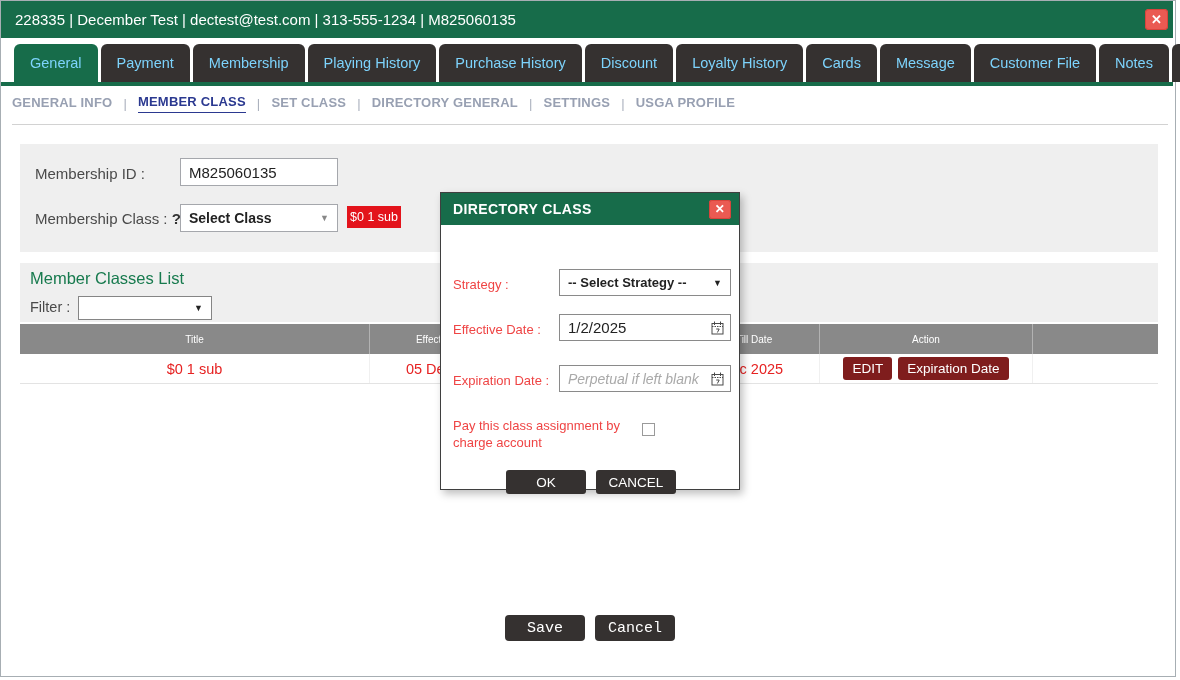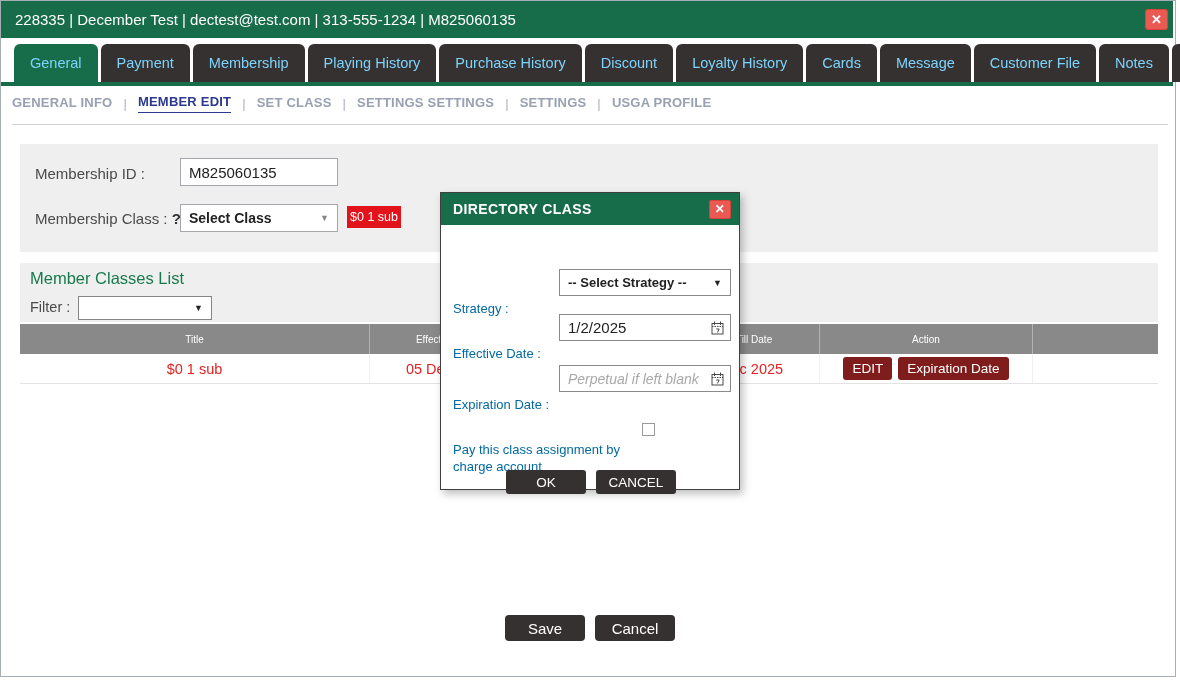--- a/index.html
+++ b/index.html
@@ -85,39 +85,39 @@
   .btn-dark {
     background: #7f1d1d; color: #fff; border: none; border-radius: 3px;
     font-size: 13.5px; font-family: "Liberation Sans", sans-serif;
     padding: 4px 9px; cursor: pointer; white-space: nowrap;
   }
   .row-actions { display: flex; gap: 6px; justify-content: center; align-items: center; width: 100%; }
   
   .btn-main {
     position: absolute; width: 80px; height: 26px; background: #353130; color: #fff;
     border: none; border-radius: 4px; font-size: 15px; cursor: pointer;
-    font-family: Liberation Sans, sans-serif;
+    font-family: Liberation Mono, monospace;
   }
   
   .modal {
     position: absolute; left: 440px; top: 192px; width: 300px; height: 298px;
     background: #fff; border: 1px solid #3f3f3f; box-shadow: 3px 4px 8px rgba(0,0,0,.25);
     z-index: 10;
   }
   .modal-header {
     height: 32px; background: #176C4A; color: #fff; display: flex; align-items: center;
     padding: 0 8px 0 12px; font-size: 14px; font-weight: bold; letter-spacing: .4px;
   }
   .modal-close {
     margin-left: auto; width: 22px; height: 19px; background: #EA5A52; border-radius: 3px;
     color: #fff; text-align: center; line-height: 19px; font-size: 12px; font-weight: bold;
     cursor: pointer; box-shadow: 0 0 0 1px #d8443c inset;
   }
   .modal-body { position: relative; width: 100%; height: 266px; }
-  .m-lbl { position: absolute; left: 12px; font-size: 13px; color: #0369a1; white-space: nowrap; margin-top: 24px; }
+  .m-lbl { position: absolute; left: 12px; font-size: 13px; color: #ef4444; white-space: nowrap; }
   .m-ddl { position: absolute; left: 118px; width: 172px; height: 27px; border: 1px solid #8a8a8a;
            background: #fff; font-size: 13px; font-weight: bold; color: #222; display: flex;
            align-items: center; padding-left: 8px; cursor: pointer; }
   .m-txt { position: absolute; left: 118px; width: 172px; height: 27px; border: 1px solid #8a8a8a;
            background: #fff; font-size: 15px; color: #222; padding: 0 24px 0 8px;
            font-family: "Liberation Sans", sans-serif; }
   .m-txt::placeholder { font-style: italic; color: #a9a9a9; font-size: 14px; }
   .cal { position: absolute; cursor: pointer; line-height: 0; }
   .chk {
     position: absolute; left: 201px; top: 198px; width: 13px; height: 13px;
@@ -153,25 +153,25 @@
   <div class="tab">Customer File</div>
   <div class="tab">Notes</div>
   <div class="tab">Addresses</div>
   <div class="tab">Emails</div>
 </div>
 <div class="tab-strip"></div>
 
 <div class="subnav">
   <span class="subnav-item">GENERAL INFO</span>
   <span class="subnav-sep">|</span>
-  <span class="subnav-item active">MEMBER EDIT</span>
+  <span class="subnav-item active">MEMBER CLASS</span>
   <span class="subnav-sep">|</span>
   <span class="subnav-item">SET CLASS</span>
   <span class="subnav-sep">|</span>
-  <span class="subnav-item">SETTINGS SETTINGS</span>
+  <span class="subnav-item">DIRECTORY GENERAL</span>
   <span class="subnav-sep">|</span>
   <span class="subnav-item">SETTINGS</span>
   <span class="subnav-sep">|</span>
   <span class="subnav-item">USGA PROFILE</span>
 </div>
 <div class="hr1"></div>
 
 <div class="panel1"></div>
 <div class="lbl" style="left:35px; top:165px;">Membership ID :</div>
 <input class="txt" style="left: 180px; top: 158px; width: 158px; height: 28px;" value="M825060135">

